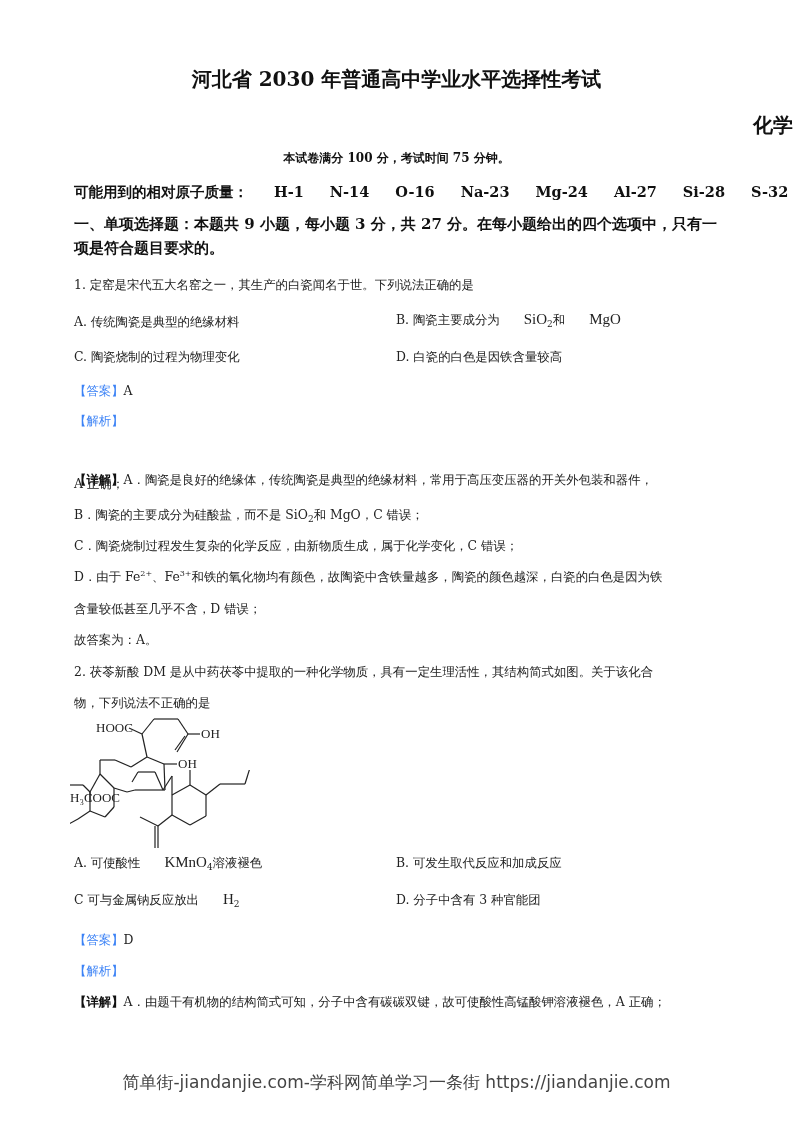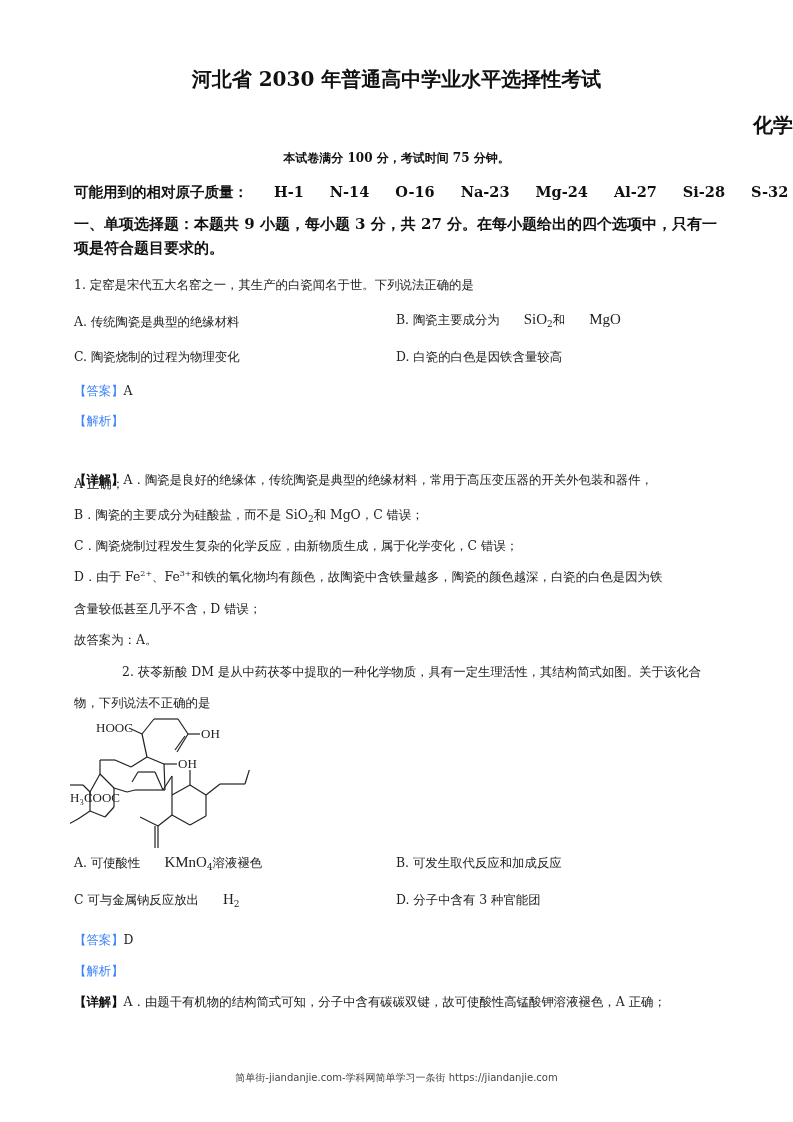--- a/index.html
+++ b/index.html
@@ -14,21 +14,21 @@
   .masses .m:first-of-type { margin-left: 4px; }
   .section { top: 212px; left: 74px; font-family: "DejaVu Serif", serif; font-weight: bold; font-size: 15px; line-height: 24px; white-space: normal; width: 650px; }
 
   .line { font-family: "DejaVu Serif", serif; font-size: 12.4px; color: #222; }
   .optB { left: 396px; }
   .chem { font-family: "Liberation Serif", serif; font-size: 15px; padding-left: 24px; }
   sub { font-size: 9px; vertical-align: -3px; }
   sup { font-size: 8px; vertical-align: 5px; }
   .tag { color: #3b82f6; text-align: center; }
   .tag-black { color: #111; font-weight: bold; }
-  .footer { top: 1071px; left: 0; width: 793px; text-align: center; font-family: "DejaVu Sans", sans-serif; font-size: 10px; color: #444; }
+  .footer { top: 1071px; left: 0; width: 793px; text-align: center; font-family: "DejaVu Sans", sans-serif; font-size: 17px; color: #444; }
   svg { position: absolute; }
   svg text { font-family: "Liberation Serif", serif; font-size: 13px; fill: #222; }
 </style>
 </head>
 <body>
 
 <div class="abs title">河北省 2030 年普通高中学业水平选择性考试</div>
 <div class="abs subject">化学</div>
 <div class="abs meta">本试卷满分 100 分，考试时间 75 分钟。</div>
 <div class="abs masses">
@@ -55,21 +55,21 @@
 <div class="abs line" style="top:507px; left:74px;">
   <span>B．陶瓷的主要成分为硅酸盐，而不是 SiO</span><sub>2</sub><span>和 MgO，C 错误；</span>
 </div>
 <div class="abs line" style="top:538px; left:74px;">C．陶瓷烧制过程发生复杂的化学反应，由新物质生成，属于化学变化，C 错误；</div>
 <div class="abs line" style="top:569px; left:74px;">
   <span>D．由于 Fe</span><sup>2+</sup><span>、Fe</span><sup>3+</sup><span>和铁的氧化物均有颜色，故陶瓷中含铁量越多，陶瓷的颜色越深，白瓷的白色是因为铁</span>
 </div>
 <div class="abs line" style="top:601px; left:74px;">含量较低甚至几乎不含，D 错误；</div>
 <div class="abs line" style="top:632px; left:74px;">故答案为：A。</div>
 
-<div class="abs line" style="top:664px; left:74px;margin-left:48px;">2. 茯苓新酸 DM 是从中药茯苓中提取的一种化学物质，具有一定生理活性，其结构简式如图。关于该化合</div>
+<div class="abs line" style="top:664px; left:74px;">2. 茯苓新酸 DM 是从中药茯苓中提取的一种化学物质，具有一定生理活性，其结构简式如图。关于该化合</div>
 <div class="abs line" style="top:695px; left:74px;">物，下列说法不正确的是</div>
 
 <svg width="260" height="130" viewBox="0 0 260 130" style="left:70px; top:712px;">
   <g stroke="#222" stroke-width="1.2" fill="none">
 
     <line x1="59" y1="16" x2="72" y2="22"></line>
     <line x1="72" y1="22" x2="84" y2="7"></line>
     <line x1="84" y1="7" x2="108" y2="7"></line>
     <line x1="108" y1="7" x2="118" y2="22"></line>
     <line x1="118" y1="22" x2="130" y2="22"></line>

